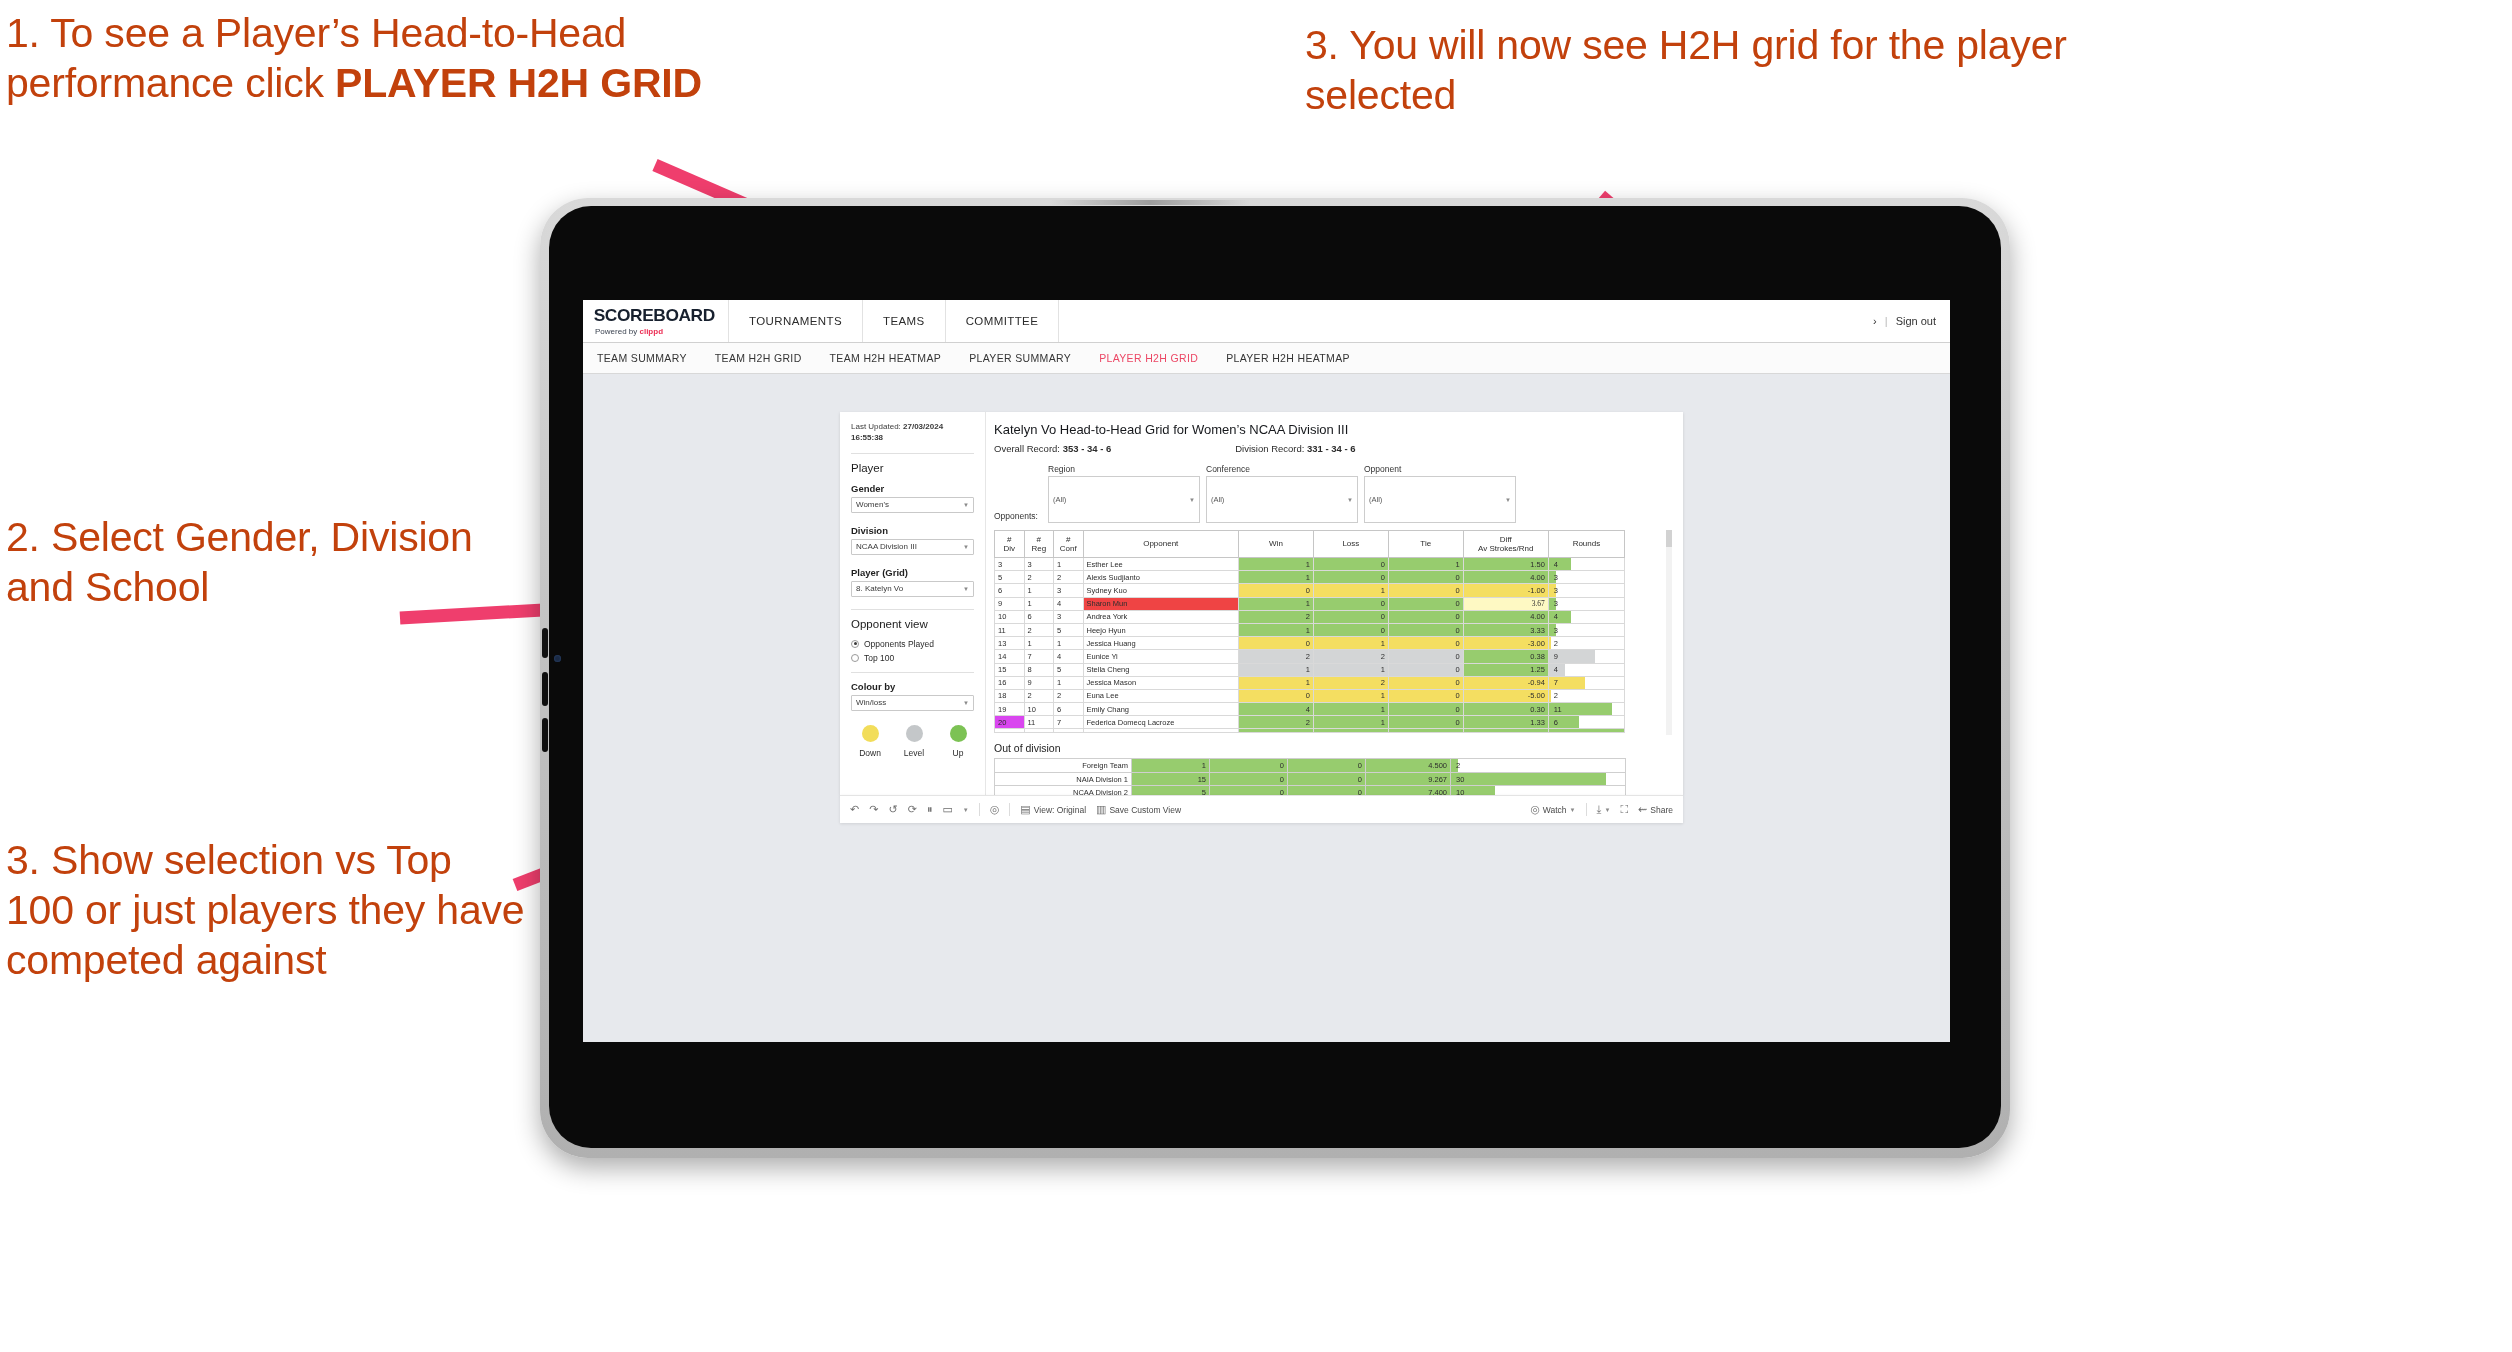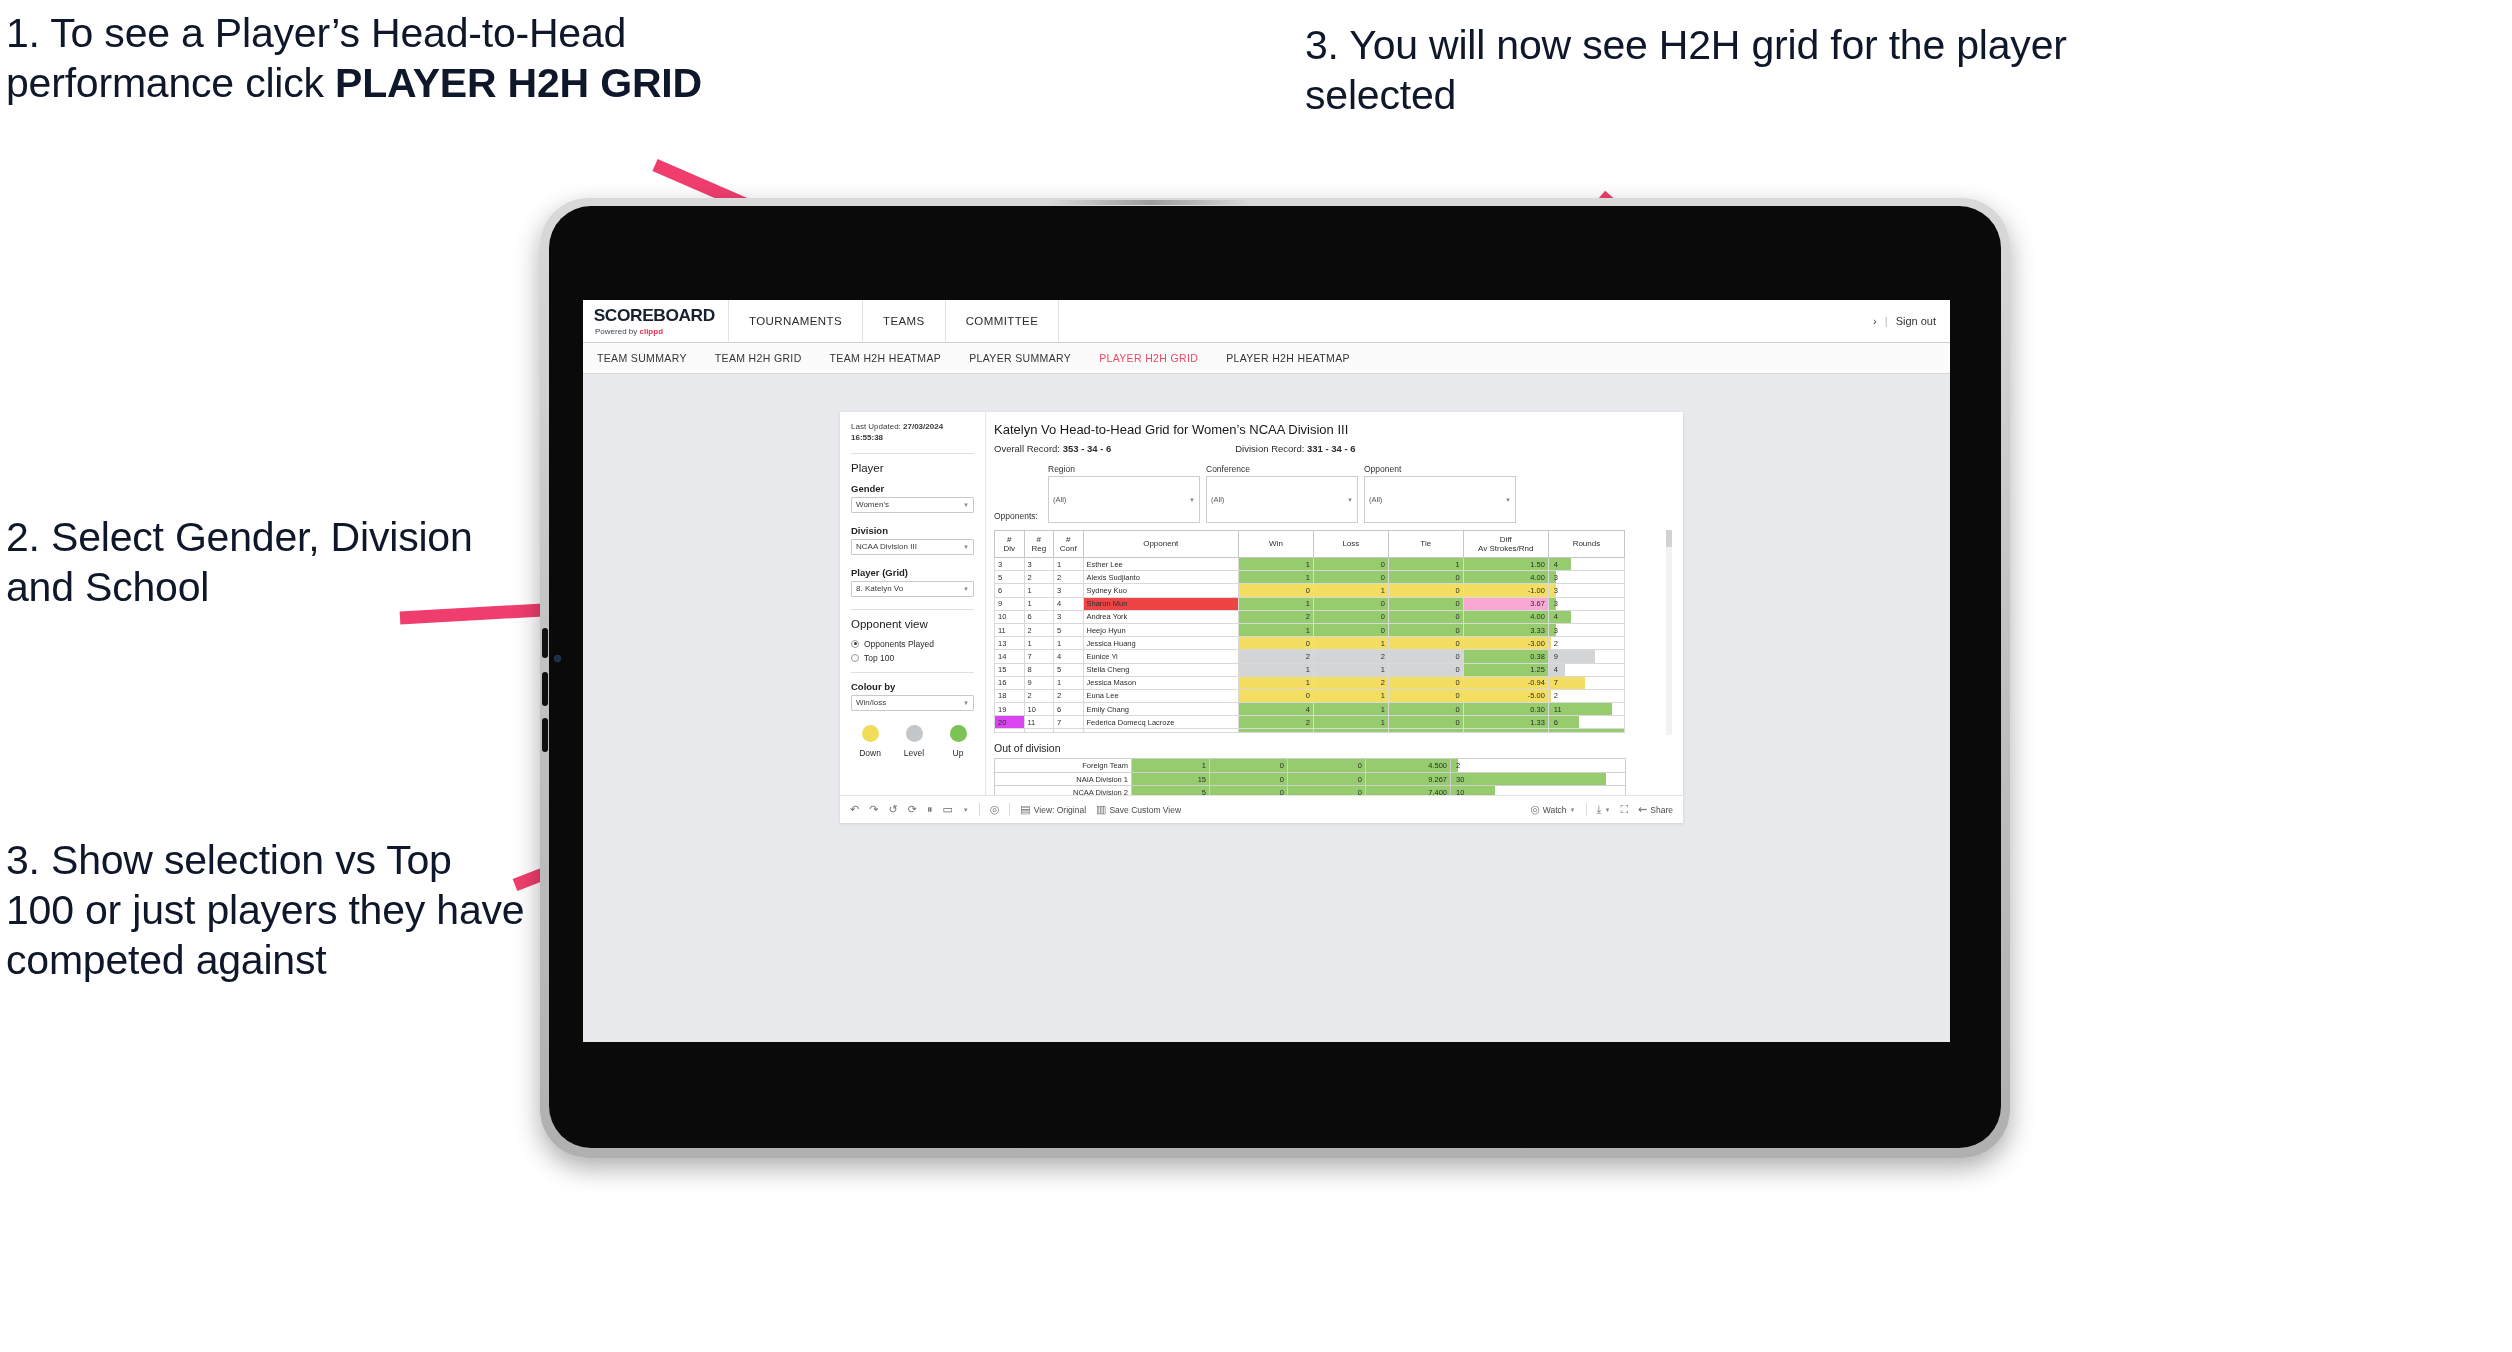--- a/index.html
+++ b/index.html
@@ -4,21 +4,21 @@
 <style>
   html,body{margin:0;padding:0;}
   body{
     width:2512px;height:1352px;background:#ffffff;
     font-family:"Liberation Sans",sans-serif;
     position:relative;overflow:hidden;
   }
   .stage{position:absolute;inset:0;}
 
   
-  .anno{position:absolute;color:#0f172a;font-size:41px;line-height:1.22;
+  .anno{position:absolute;color:#c2410c;font-size:41px;line-height:1.22;
         font-family:"Liberation Sans",sans-serif;letter-spacing:-.2px;}
   .anno b{font-weight:bold;}
   #anno-1{left:6px;top:8px;width:740px;}
   #anno-2{left:6px;top:512px;width:470px;}
   #anno-3{left:6px;top:835px;width:520px;}
   #anno-4{left:1305px;top:20px;width:790px;}
 
   
   .arrow-layer{position:absolute;inset:0;pointer-events:none;}
 
@@ -354,21 +354,21 @@
                   <td class="bar"><div class="fill" style="width: 10%; background: rgb(244, 222, 97);"></div><span>3</span></td>
                 </tr>
                 <tr>
                   <td class="" style="background: rgb(255, 255, 255);">9</td>
                   <td class="" style="background: rgb(255, 255, 255);">1</td>
                   <td class="" style="background: rgb(255, 255, 255);">4</td>
                   <td class="" style="background: #ef4444;">Sharon Mun</td>
                   <td class="num" style="background: rgb(151, 204, 110);">1</td>
                   <td class="num" style="background: rgb(151, 204, 110);">0</td>
                   <td class="num" style="background: rgb(151, 204, 110);">0</td>
-                  <td class="num" style="background: #f9a8d4;">3.67</td>
+                  <td class="num" style="background: #fef9c3; font-family: Liberation Serif, serif;">3.67</td>
                   <td class="bar"><div class="fill" style="width: 10%; background: rgb(151, 204, 110);"></div><span>3</span></td>
                 </tr>
                 <tr>
                   <td class="" style="background: rgb(255, 255, 255);">10</td>
                   <td class="" style="background: rgb(255, 255, 255);">6</td>
                   <td class="" style="background: rgb(255, 255, 255);">3</td>
                   <td class="" style="background: rgb(255, 255, 255);">Andrea York</td>
                   <td class="num" style="background: rgb(151, 204, 110);">2</td>
                   <td class="num" style="background: rgb(151, 204, 110);">0</td>
                   <td class="num" style="background: rgb(151, 204, 110);">0</td>

